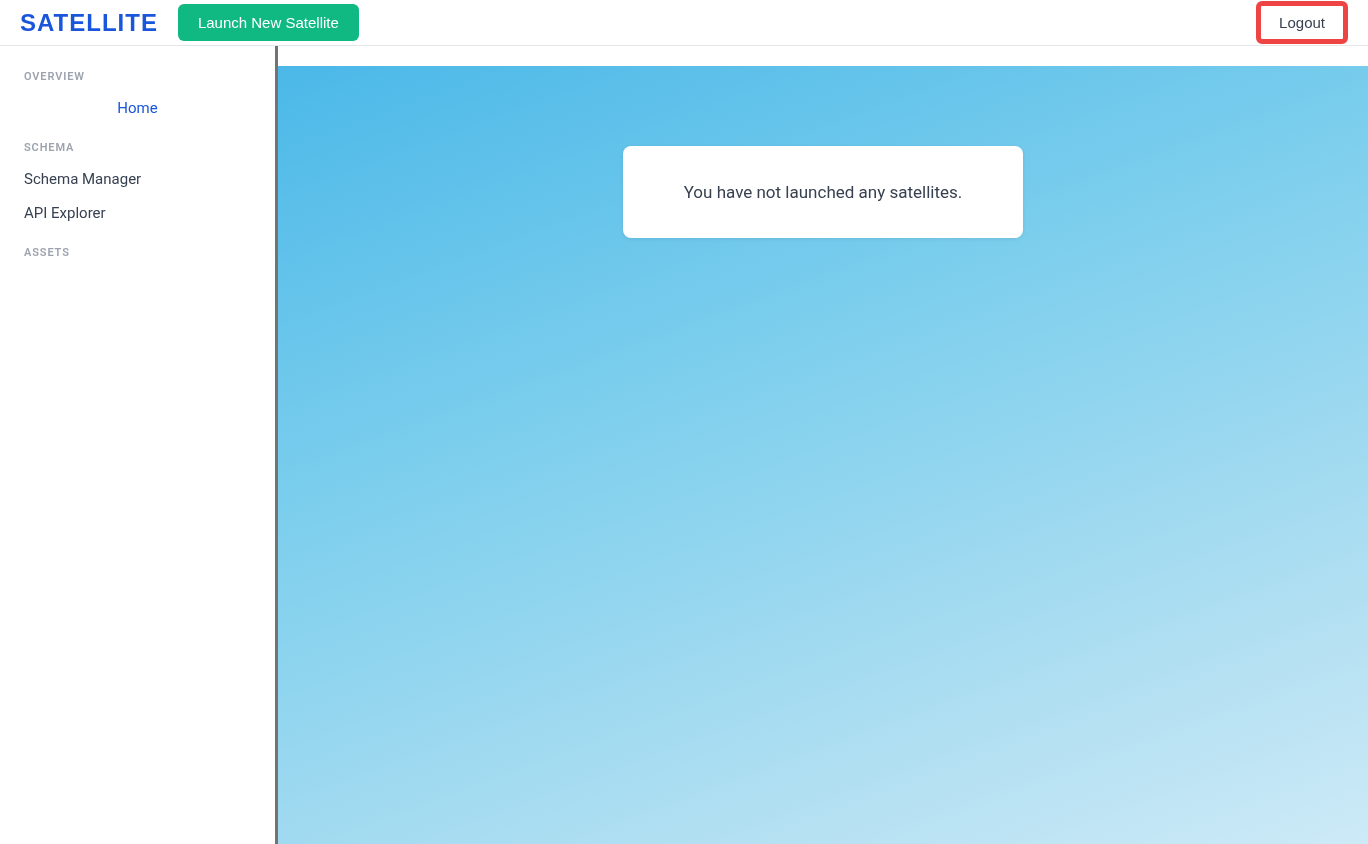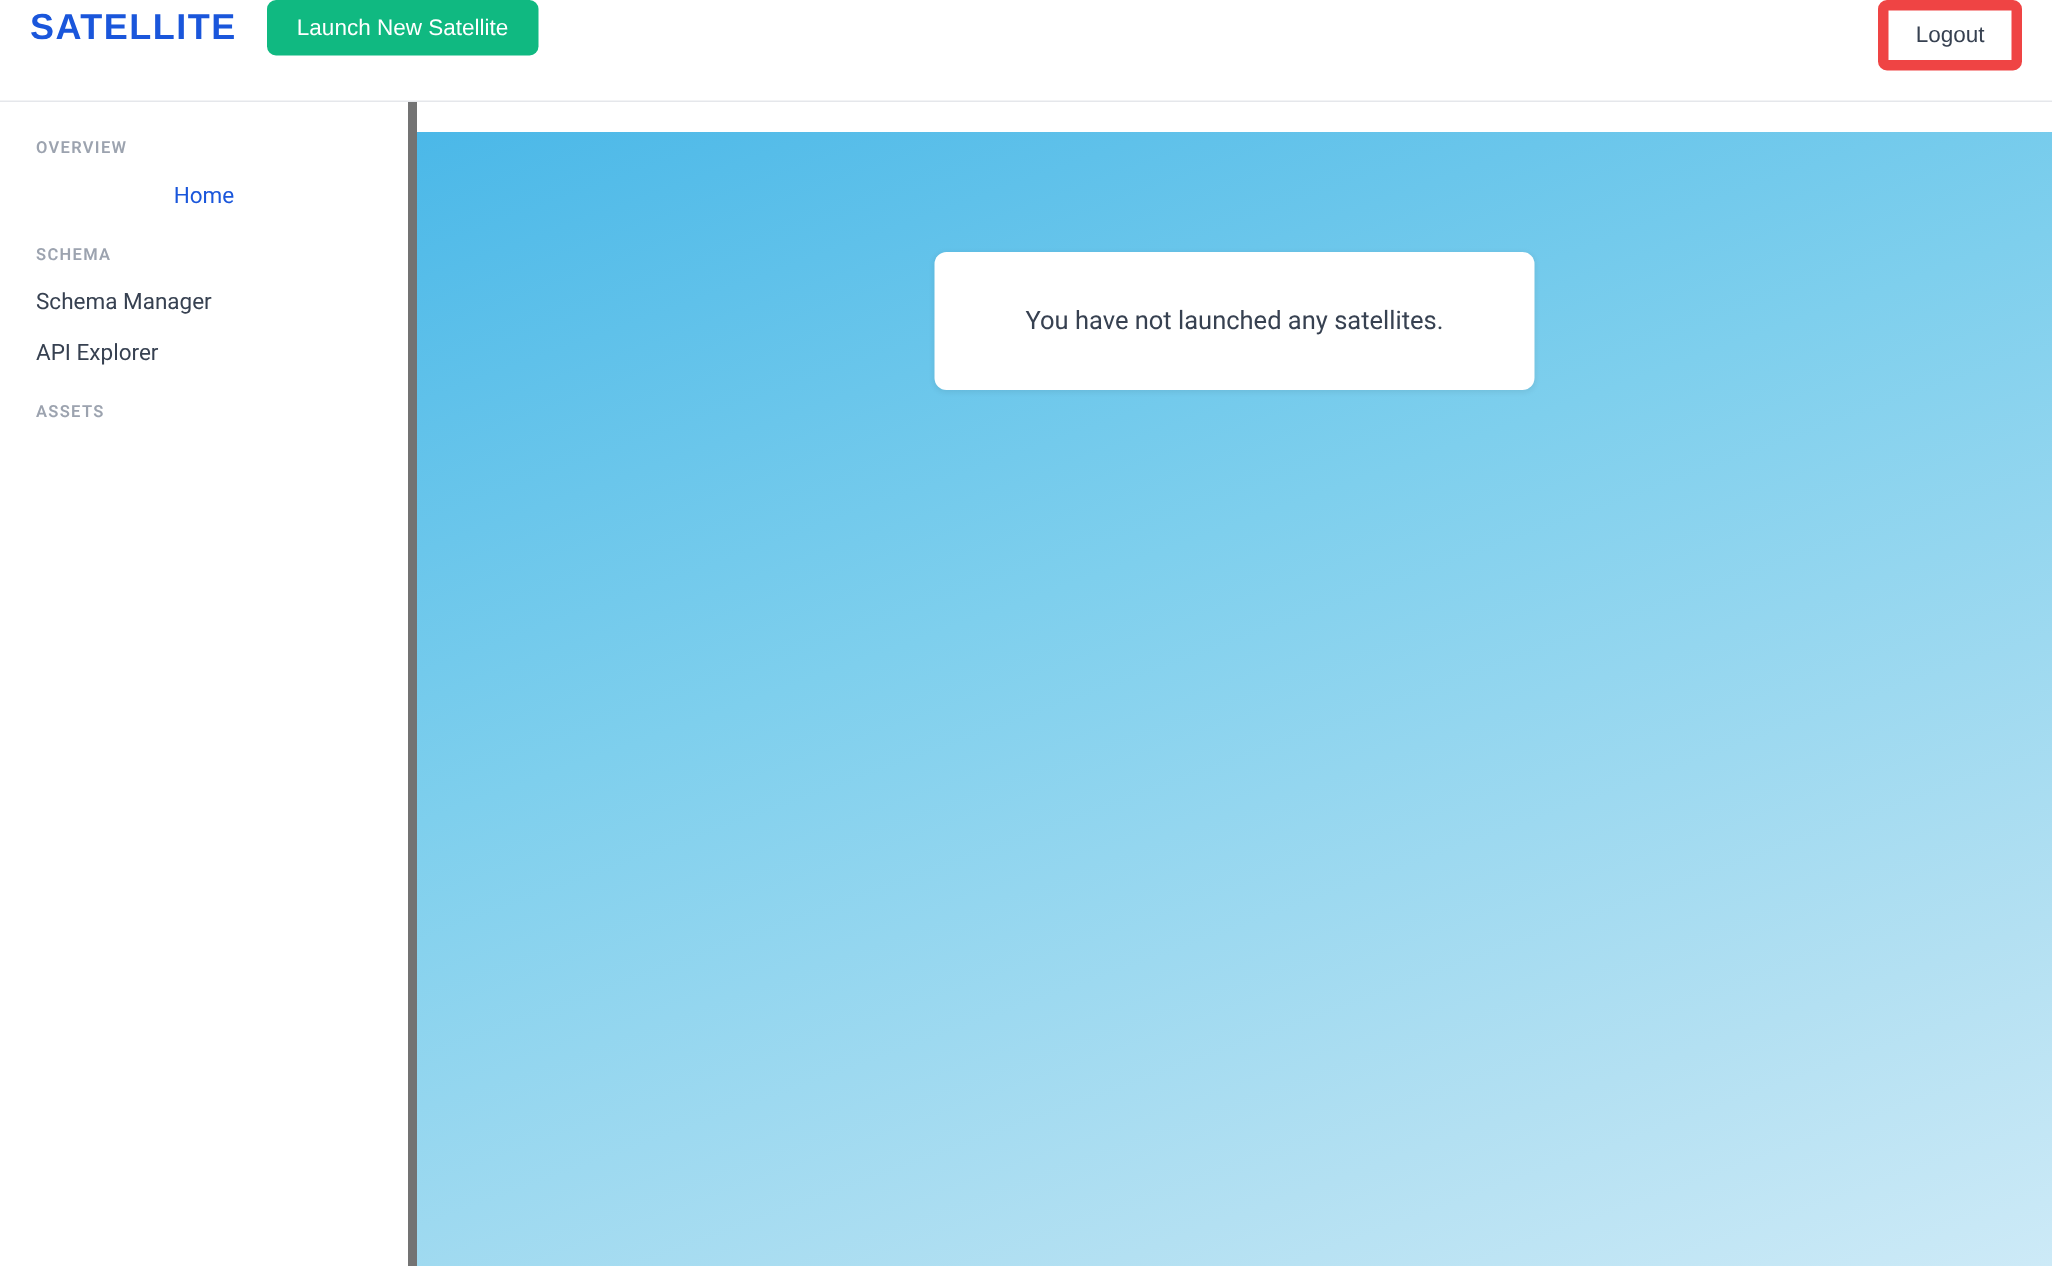--- a/index.html
+++ b/index.html
@@ -13,24 +13,24 @@
       height: 844px;
       width: 1368px;
       display: flex;
       flex-direction: column;
       overflow: hidden;
     }
 
     
     .header {
       display: flex;
-      align-items: flex-start;
+      align-items: center;
       justify-content: space-between;
       padding: 0 20px;
-      height: 68px;
+      height: 46px;
       background: #ffffff;
       border-bottom: 1px solid #e5e7eb;
       flex-shrink: 0;
       z-index: 10;
     }
 
     .header-left {
       display: flex;
       align-items: center;
       gap: 20px;
@@ -51,39 +51,39 @@
       border-radius: 6px;
       padding: 10px 20px;
       font-size: 15px;
       font-weight: 500;
       cursor: pointer;
     }
 
     .logout-btn {
       background: #ffffff;
       color: #374151;
-      border: 7px solid #ef4444;
+      border: 5px solid #ef4444;
       border-radius: 6px;
       padding: 8px 18px;
       font-size: 15px;
       cursor: pointer;
     }
 
     
     .main-layout {
       display: flex;
       flex: 1;
       overflow: hidden;
     }
 
     
     .sidebar {
       width: 278px;
       background: #ffffff;
-      border-right: 6px solid #737373;
+      border-right: 3px solid #737373;
       flex-shrink: 0;
       padding: 24px 0;
     }
 
     .sidebar-section-label {
       font-size: 11px;
       font-weight: 600;
       color: #9ca3af;
       letter-spacing: 0.08em;
       text-transform: uppercase;

